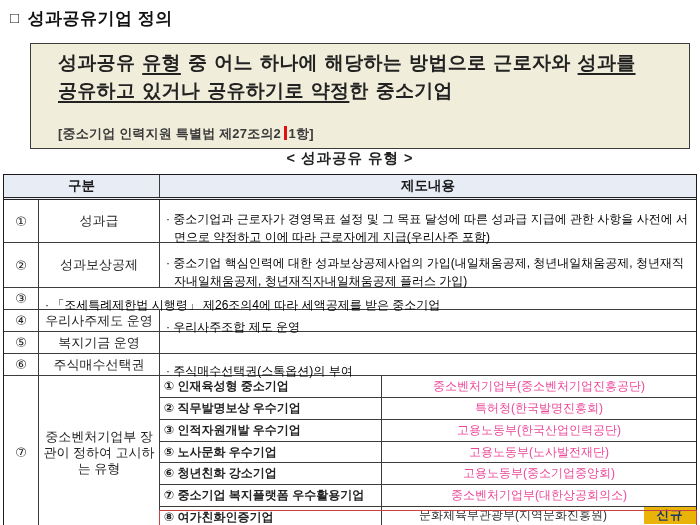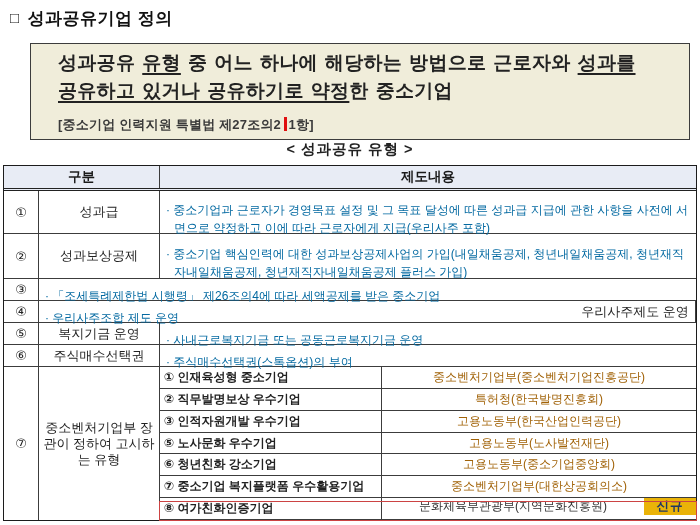--- a/index.html
+++ b/index.html
@@ -12,54 +12,54 @@
   .title { margin:7px 0 0 10px; font-size:17px; font-weight:700; letter-spacing:0.5px; color:#111;
     display:flex; align-items:center; gap:8px; }
   .title .sq { font-size:15px; font-weight:400; position:relative; top:-1px; }
 
   
   .def-box { margin:13px 10px 0 30px; width:660px; background:#f0edda; border:1.6px solid #3c3c3c;
     padding:5px 10px 5px 27px; }
   .def-main { font-family:"Liberation Serif","DejaVu Serif",serif; font-weight:700; font-size:19px;
     line-height:28px; color:#222; letter-spacing:0.3px; word-spacing:2px; }
   .def-main .u { text-decoration:underline; text-underline-offset:4px; text-decoration-thickness:1.5px; }
-  .def-ref { margin-top:11px; font-size:13px; font-weight:700; color:#3a3a3a; letter-spacing:0.2px; }
+  .def-ref { margin-top:20px; font-size:13px; font-weight:700; color:#3a3a3a; letter-spacing:0.2px; }
   .red-bar { display:inline-block; width:2.5px; height:14px; background:#e01010; vertical-align:-2px;
     margin:0 2px 0 3px; }
 
   
   .caption { text-align:center; font-size:14.5px; font-weight:700; color:#222;
     letter-spacing:1px; }
 
   
   .tbl { margin:6px 21px 0 3px; width:694px; border:1.5px solid #1c1c1c; }
   .thead { display:flex; height:25px; background:#e8ecf5; border-bottom:3px double #222; }
   .th { display:flex; align-items:center; justify-content:center; font-size:13.5px; font-weight:700; color:#1a1a1a; }
   .th-gubun { width:156px; border-right:1px solid #3c3c3c; }
   .th-content { flex:1; }
 
   .row { display:flex; border-bottom:1px solid #3c3c3c; }
   .row:last-child { border-bottom:none; }
   .cell { display:flex; align-items:center; }
   .c-num { width:35px; justify-content:center; font-size:13px; color:#222; border-right:1px solid #3c3c3c; }
   .c-label { width:121px; justify-content:center; text-align:center; font-size:13px; color:#222;
     border-right:1px solid #3c3c3c; line-height:16px; padding:8px 2px; }
-  .c-content { flex:1; font-size:12px; color:#0369a1; line-height:18.5px; padding:16px 6px 2px 14px;
+  .c-content { flex:1; font-size:12px; color:#000000; line-height:18.5px; padding:16px 6px 2px 14px;
     text-indent:-8px; align-items:center; }
   .r1 { height:43px; } .r2 { height:45px; }
   .r3,.r4,.r5,.r6 { height:22px; }
   .r7 { height:153px; }
 
   
   .subtable { flex:1; display:flex; flex-direction:column; position:relative; }
   .subrow { display:flex; flex:1; border-bottom:1px solid #3c3c3c; }
   .subrow:last-child { border-bottom:none; }
   .s-type { width:222px; border-right:1px solid #3c3c3c; display:flex; align-items:center;
     padding:0 4px; font-size:12px; font-weight:700; color:#222; white-space:nowrap; overflow:hidden; }
-  .s-agency { flex:1; display:flex; align-items:center; justify-content:center; font-size:12px; color:#a16207; }
+  .s-agency { flex:1; display:flex; align-items:center; justify-content:center; font-size:12px; color:#ec4899; }
   .s-agency-wrap { flex:1; display:flex; align-items:flex-start; }
   .s-agency-text { flex:1; display:flex; align-items:center; justify-content:center; font-size:12px; color:#333; }
   .badge { width:52px; display:flex; align-items:center; justify-content:center; background:#eab308;
     color:#1f3864; font-size:12.5px; font-weight:700; letter-spacing:1px; }
   .red-overlay { position:absolute; left:-1px; right:-1px; bottom:-1px; height:20.5px;
     border:1.7px solid #cc4343; pointer-events:none; z-index:3; }
 </style>
 </head>
 <body>
 
@@ -101,28 +101,27 @@
       <div class="cell c-content">· 중소기업 핵심인력에 대한 성과보상공제사업의 가입(내일채움공제, 청년내일채움공제, 청년재직자내일채움공제, 청년재직자내일채움공제 플러스 가입)</div>
     </div>
 
     <div class="row r3">
       <div class="cell c-num">③</div>
       <div class="cell c-content">· 「조세특례제한법 시행령」 제26조의4에 따라 세액공제를 받은 중소기업</div>
     </div>
 
     <div class="row r4">
       <div class="cell c-num">④</div>
+      <div class="cell c-label">우리사주제도 운영</div>
       <div class="cell c-content">· 우리사주조합 제도 운영</div>
-      <div class="cell c-label">우리사주제도 운영</div>
     </div>
 
     <div class="row r5">
       <div class="cell c-num">⑤</div>
       <div class="cell c-label">복지기금 운영</div>
-      <div class="cell c-content">· 사내근로복지기금 또는 공동근로복지기금 운영</div>
     </div>
 
     <div class="row r6">
       <div class="cell c-num">⑥</div>
       <div class="cell c-label">주식매수선택권</div>
       <div class="cell c-content">· 주식매수선택권(스톡옵션)의 부여</div>
     </div>
 
     <div class="row r7">
       <div class="cell c-num">⑦</div>

